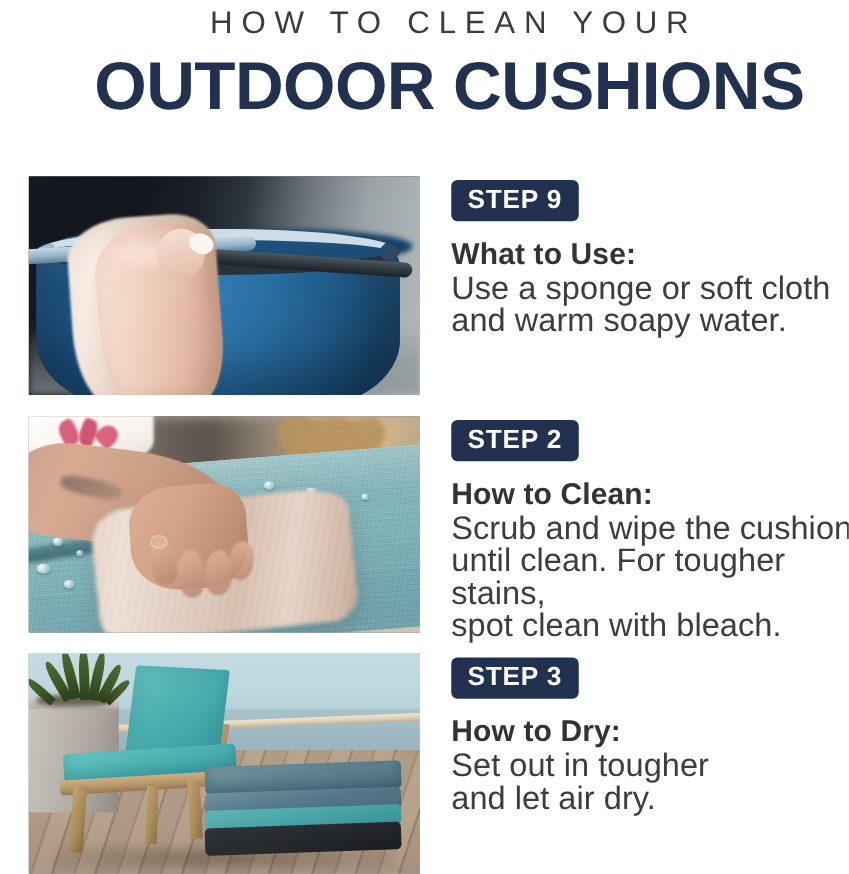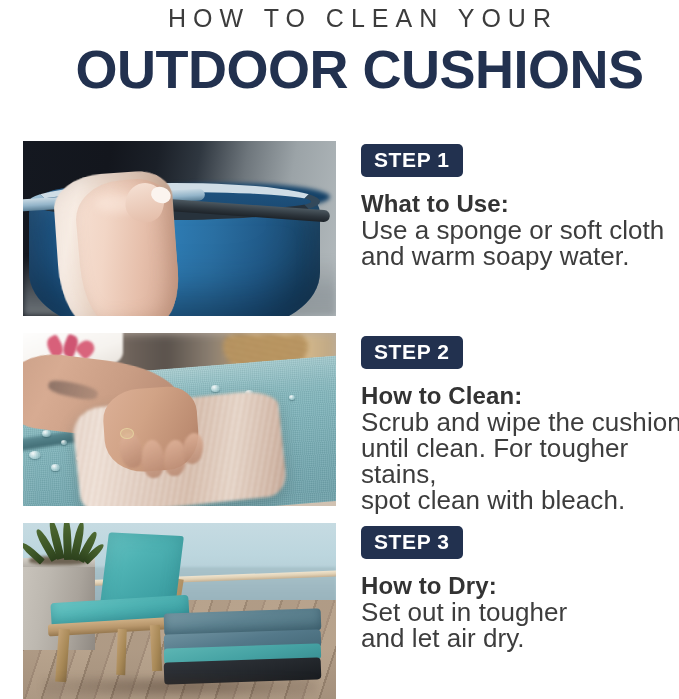--- a/index.html
+++ b/index.html
@@ -528,21 +528,21 @@
       <div class="p1-handle"></div>
       <div class="p1-handle2"></div>
       <div class="p1-cloth p1-blur"></div>
       <div class="p1-hand"></div>
       <div class="p1-knuck"></div>
       <div class="p1-thumb"></div>
       <div class="p1-nail"></div>
     </div>
 
     <div class="text-col">
-      <div class="step-badge">STEP 1</div>
+      <div class="step-badge">STEP 9</div>
       <div class="step-heading">What to Use:</div>
       <div class="step-body">Use a sponge or soft cloth
 and warm soapy water.</div>
     </div>
   </div>
 
   <div class="step-row" id="row-2">
 
     <div class="photo">
       <div class="p2-bg"></div>

